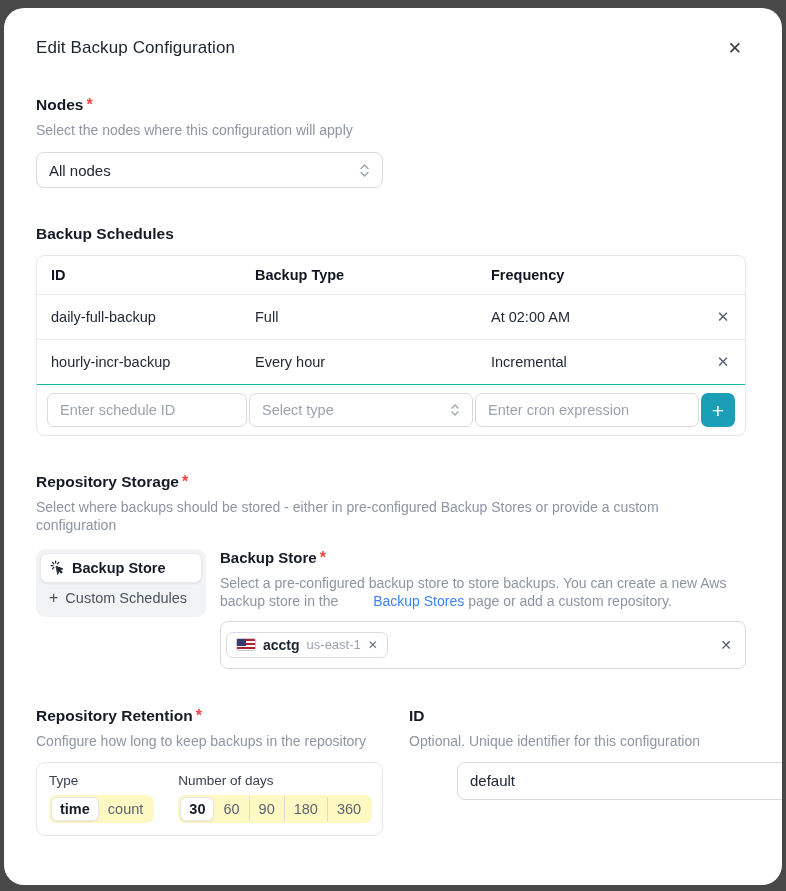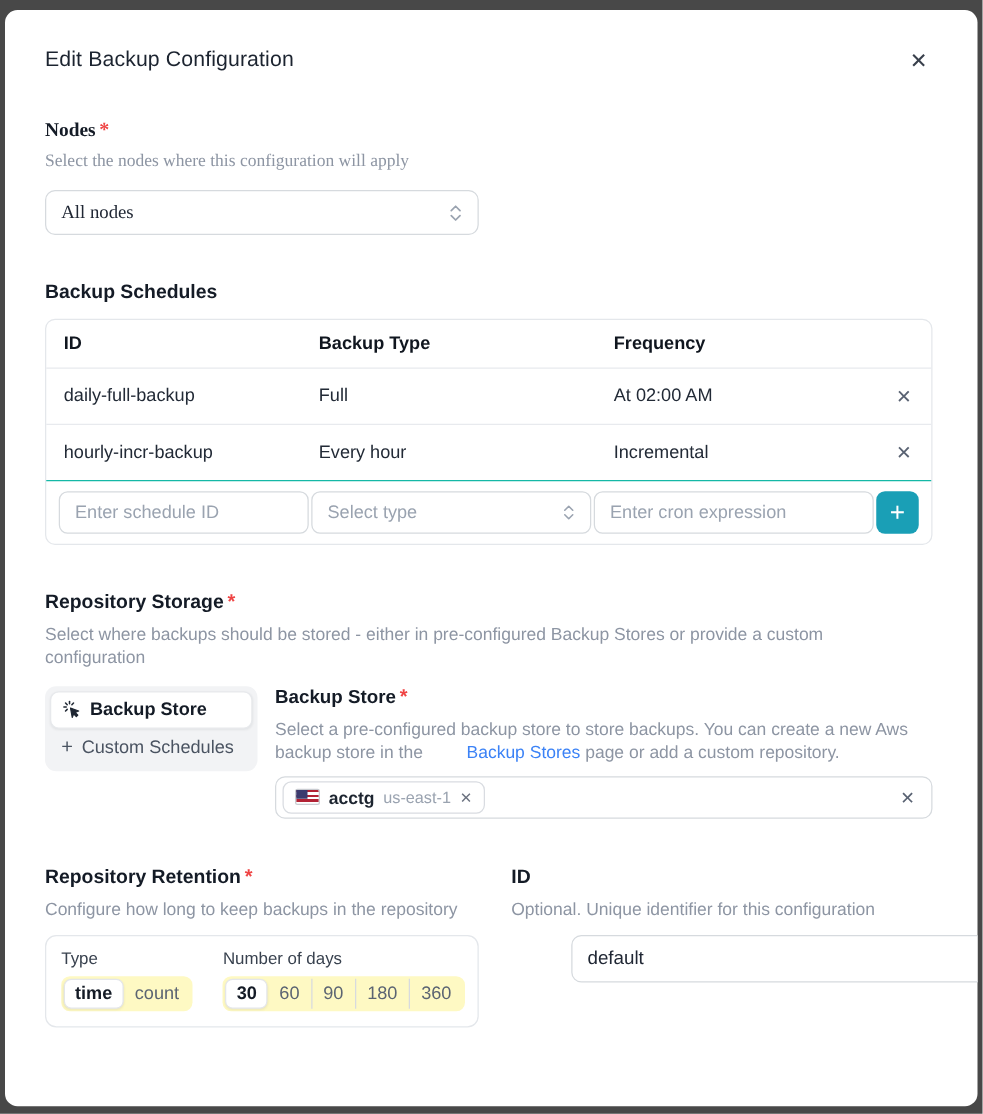--- a/index.html
+++ b/index.html
@@ -4,21 +4,21 @@
 <style>
   * { margin:0; padding:0; box-sizing:border-box; }
   html,body { width:786px; height:891px; }
   body {
     background:#484848;
     font-family:"Liberation Sans", sans-serif;
     position:relative;
   }
   .modal {
     position:absolute; top:8px; left:4px; right:4px; bottom:6px;
-    background:#ffffff; border-radius:10px;
+    background:#ffffff; border-radius:20px;
     padding:30px 36px 26px 32px;
     overflow:hidden;
   }
   
   .modal-header { display:flex; align-items:flex-start; justify-content:space-between; }
   .modal-title { font-size:17px; font-weight:500; color:#1c2430; letter-spacing:.1px; }
   .close-btn { background:none; border:none; font-size:17px; color:#39404c; cursor:pointer; line-height:1; padding:2px 4px; }
 
   
   .section { margin-top:37px; }
@@ -58,21 +58,21 @@
   .storage-cols { display:grid; grid-template-columns:170px 1fr; gap:14px; margin-top:14px; }
   .tab-group { background:#f2f3f5; border-radius:9px; padding:4px; align-self:start; }
   .tab { display:flex; align-items:center; gap:7px; padding:6px 9px; font-size:14.5px;
     border-radius:7px; cursor:pointer; color:#4a5361; font-weight:500; }
   .tab.active { background:#fff; color:#141b26; font-weight:600;
     border:1px solid #e7e9ec; box-shadow:0 1px 2px rgba(20,25,35,.07); }
   .tab .plus-glyph { font-size:16px; color:#4a5361; font-weight:400; }
   .sub-label { font-size:15px; font-weight:600; color:#141b26; }
   .sub-desc { font-size:14px; color:#8d95a3; margin-top:7px; line-height:1.32; max-width:540px; }
   .link { color:#3b82f6; cursor:pointer; text-decoration:none;margin-left:31px; }
-  .chip-select { margin-top:10px; height:34px; position:relative; padding:0 34px 0 5px;
+  .chip-select { margin-top:10px; height:48px; position:relative; padding:0 34px 0 5px;
     border:1px solid #d6dade; border-radius:8px; display:flex; align-items:center; }
   .chip { display:inline-flex; align-items:center; gap:7px; border:1px solid #d9dce1;
     border-radius:7px; padding:4px 9px; background:#fff; }
   .flag { width:20px; height:13px; border:1px solid #c9ccd1; border-radius:2px; position:relative;
     background:repeating-linear-gradient(#b22234 0 1.9px,#fff 1.9px 3.8px); }
   .flag::after { content:""; position:absolute; top:0; left:0; width:9px; height:7px; background:#3c3b6e; }
   .chip-name { font-size:14px; font-weight:600; color:#1d2530; }
   .chip-region { font-size:13px; color:#9aa3b0; }
   .chip-remove { background:none; border:none; font-size:12px; color:#6b7280; cursor:pointer; padding:0; }
   .chip-select-clear { position:absolute; right:13px; top:50%; transform:translateY(-50%);
@@ -94,21 +94,21 @@
 </head>
 <body>
 
 <div class="modal">
 
   <div class="modal-header">
     <div class="modal-title">Edit Backup Configuration</div>
     <button class="close-btn">✕</button>
   </div>
 
-  <div class="section" style="font-family:Liberation Serif, serif;">
+  <div class="section" style="">
     <div>
       <span class="sec-label">Nodes</span><span class="req">*</span>
     </div>
     <div class="sec-desc">Select the nodes where this configuration will apply</div>
     <div class="select-box nodes-select">
       <span>All nodes</span>
       <span class="icon updown-icon">
         <svg width="11" height="15" viewBox="0 0 11 15" fill="none" stroke="#9aa3b0" stroke-width="1.4" stroke-linecap="round" stroke-linejoin="round">
             <path d="M2 5.5 5.5 2 9 5.5"></path>
             <path d="M2 9.5 5.5 13 9 9.5"></path>

